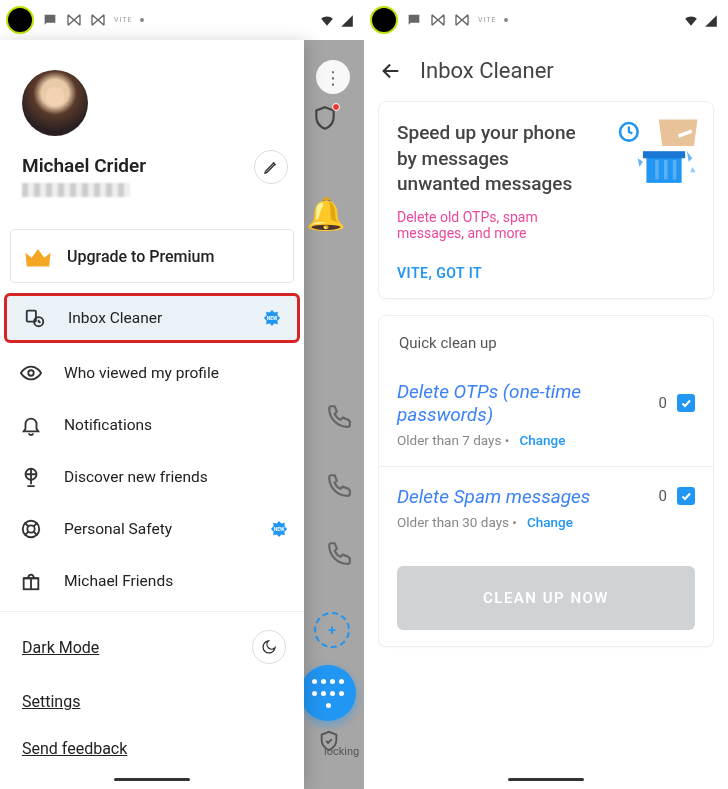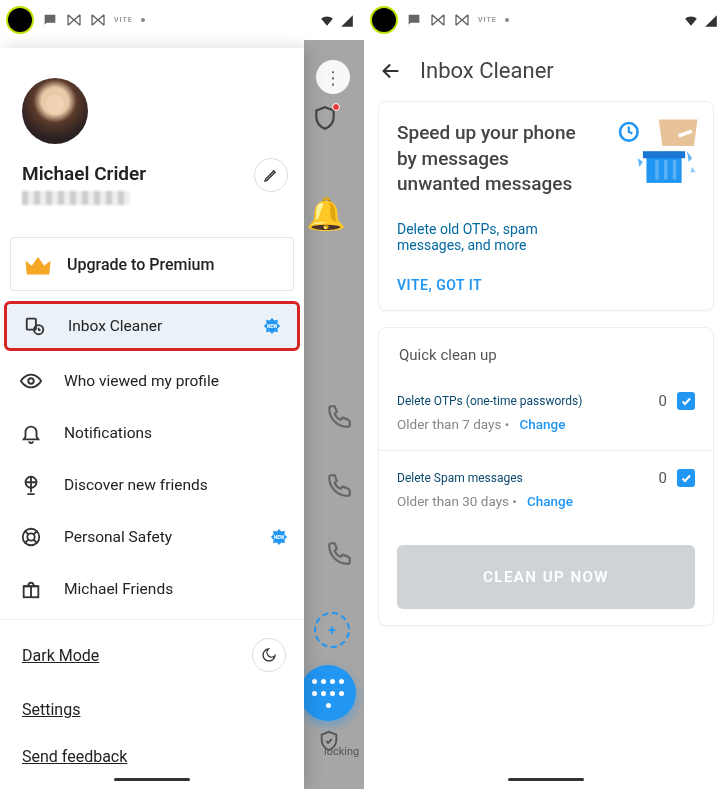--- a/index.html
+++ b/index.html
@@ -44,21 +44,21 @@
       color: #666;
       display: inline-flex;
       align-items: center;
       justify-content: center;
       font-size: 13px;
     }
     .vite-text {
       font-size: 7px;
       letter-spacing: 1px;
       color: #999;
-      font-weight: 700;
+      font-weight: 400;
     }
     .dot-notif {
       width: 4px;
       height: 4px;
       border-radius: 50%;
       background: #888;
     }
     .status-right {
       display: flex;
       gap: 6px;
@@ -182,21 +182,21 @@
       left: 14px;
       top: 690px;
       color: #555;
       width: 22px;
       height: 22px;
     }
 
     .drawer {
       position: absolute;
       left: 0;
-      top: 8px;
+      top: 0;
       bottom: 0;
       width: 304px;
       background: #fff;
       box-shadow: 4px 0 16px rgba(0,0,0,0.15);
       z-index: 10;
       overflow: hidden;
     }
     .profile {
       padding: 30px 16px 12px 22px;
       position: relative;
@@ -352,22 +352,22 @@
     .card + .card { margin-top: 16px; }
     .card-title {
       font-size: 19px;
       font-weight: 500;
       color: #444;
       line-height: 1.35;
       padding-right: 100px;
     }
     .card-sub {
       font-size: 14px;
-      color: #0369a1;
-      margin-top: 24px;
+      color: #ec4899;
+      margin-top: 12px;
       padding-right: 100px;
     }
     .card-action {
       color: #2196f3;
       font-size: 14px;
       font-weight: 600;
       letter-spacing: 0.5px;
       margin-top: 24px;
       display: inline-block;
     }
@@ -385,21 +385,21 @@
       padding: 0 0 14px 2px;
     }
     .clean-item {
       padding: 14px 0;
     }
     .clean-row {
       display: flex;
       justify-content: space-between;
       align-items: center;
     }
-    .clean-title { font-size: 12px; color: #0c4a6e; }
+    .clean-title { font-size: 19px; color: #3b82f6; font-style: italic; }
     .clean-right {
       display: flex;
       align-items: center;
       gap: 10px;
       font-size: 15px;
       color: #555;
     }
     .checkbox {
       width: 18px;
       height: 18px;

